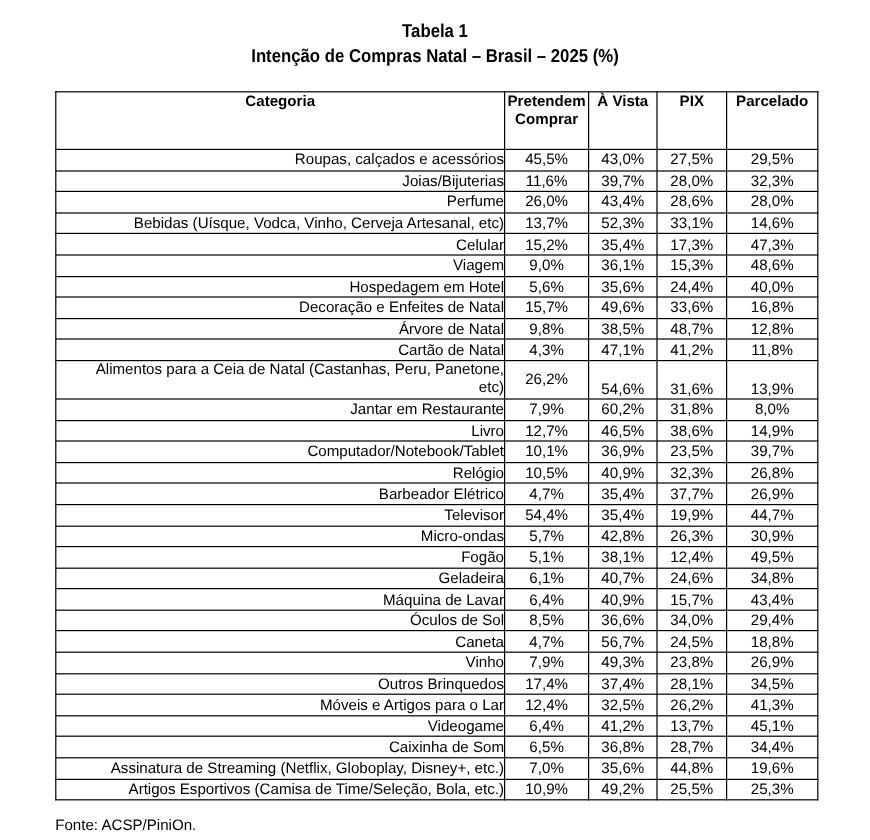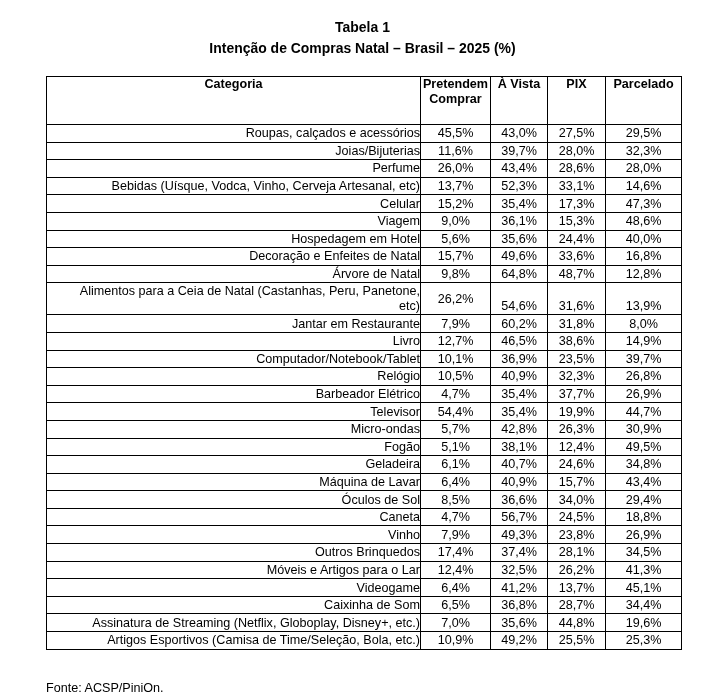--- a/index.html
+++ b/index.html
@@ -123,23 +123,30 @@
       <tr>
         <td class="cat">Decoração e Enfeites de Natal</td>
         <td class="num first">15,7%</td>
         <td class="num">49,6%</td>
         <td class="num">33,6%</td>
         <td class="num">16,8%</td>
       </tr>
       <tr>
         <td class="cat">Árvore de Natal</td>
         <td class="num first">9,8%</td>
-        <td class="num">64,8%</td>
+        <td class="num">38,5%</td>
         <td class="num">48,7%</td>
         <td class="num">12,8%</td>
+      </tr>
+      <tr>
+        <td class="cat">Cartão de Natal</td>
+        <td class="num first">4,3%</td>
+        <td class="num">47,1%</td>
+        <td class="num">41,2%</td>
+        <td class="num">11,8%</td>
       </tr>
       <tr class="tall">
         <td class="cat">Alimentos para a Ceia de Natal (Castanhas, Peru, Panetone, etc)</td>
         <td class="num first">26,2%</td>
         <td class="num">54,6%</td>
         <td class="num">31,6%</td>
         <td class="num">13,9%</td>
       </tr>
       <tr>
         <td class="cat">Jantar em Restaurante</td>

